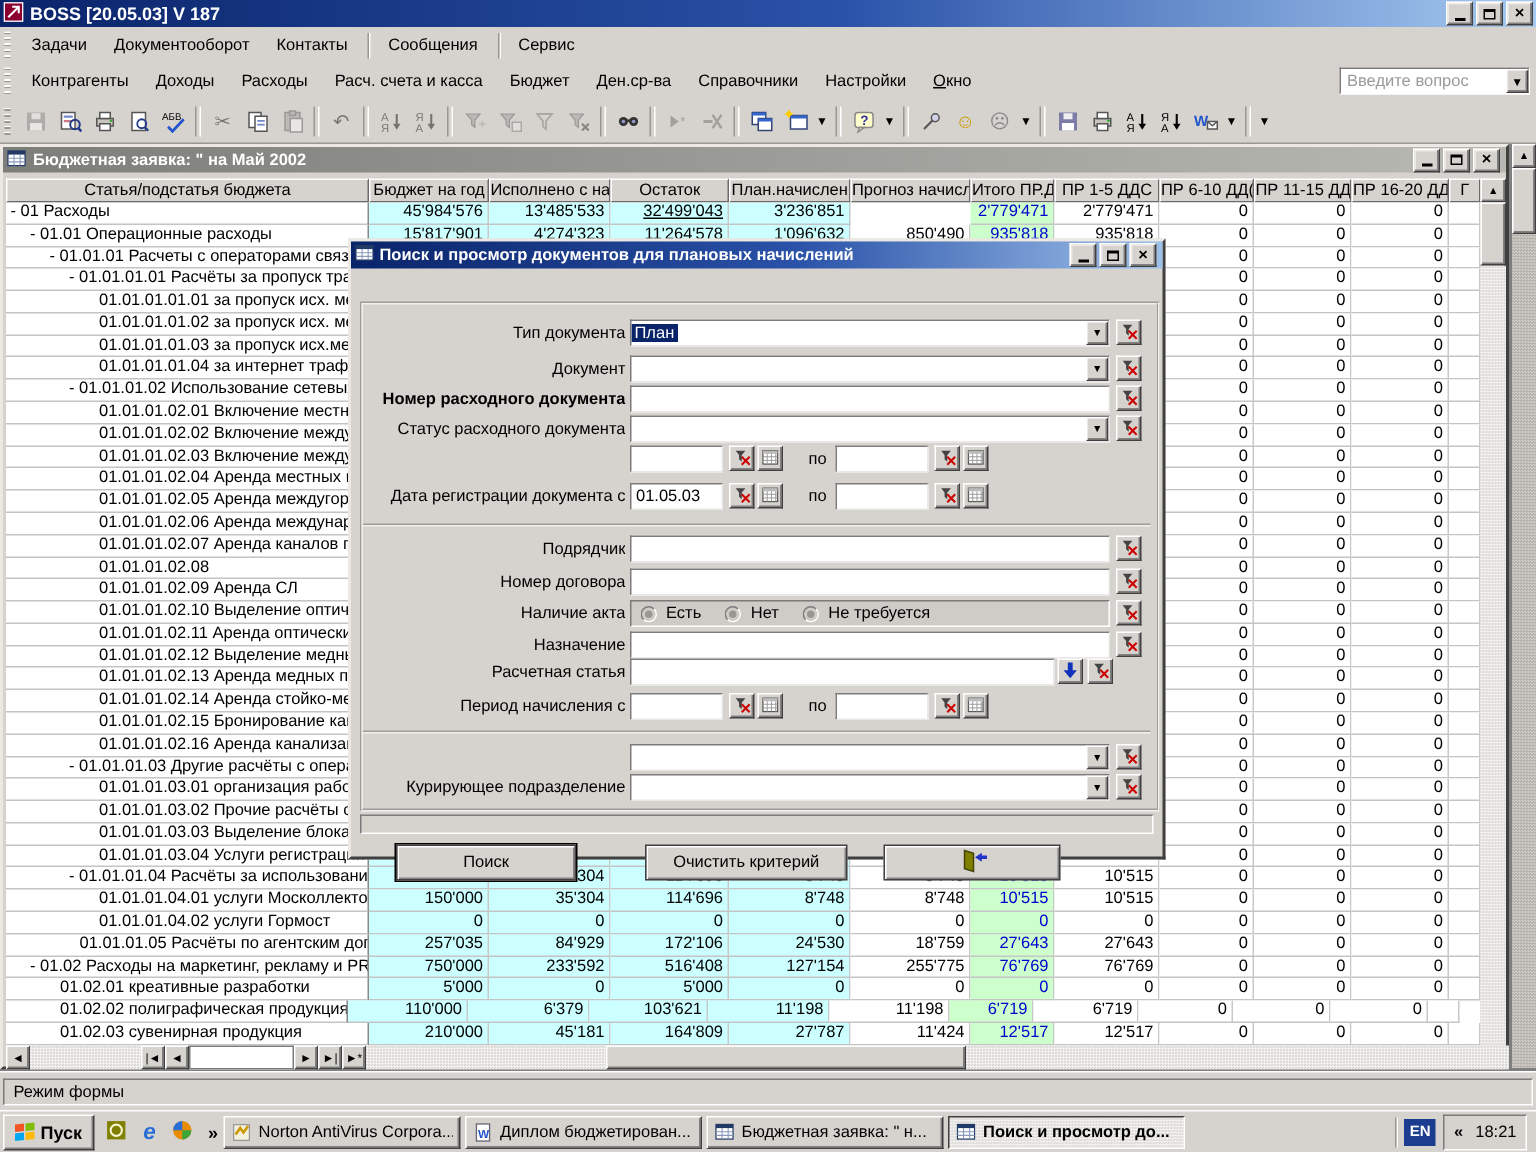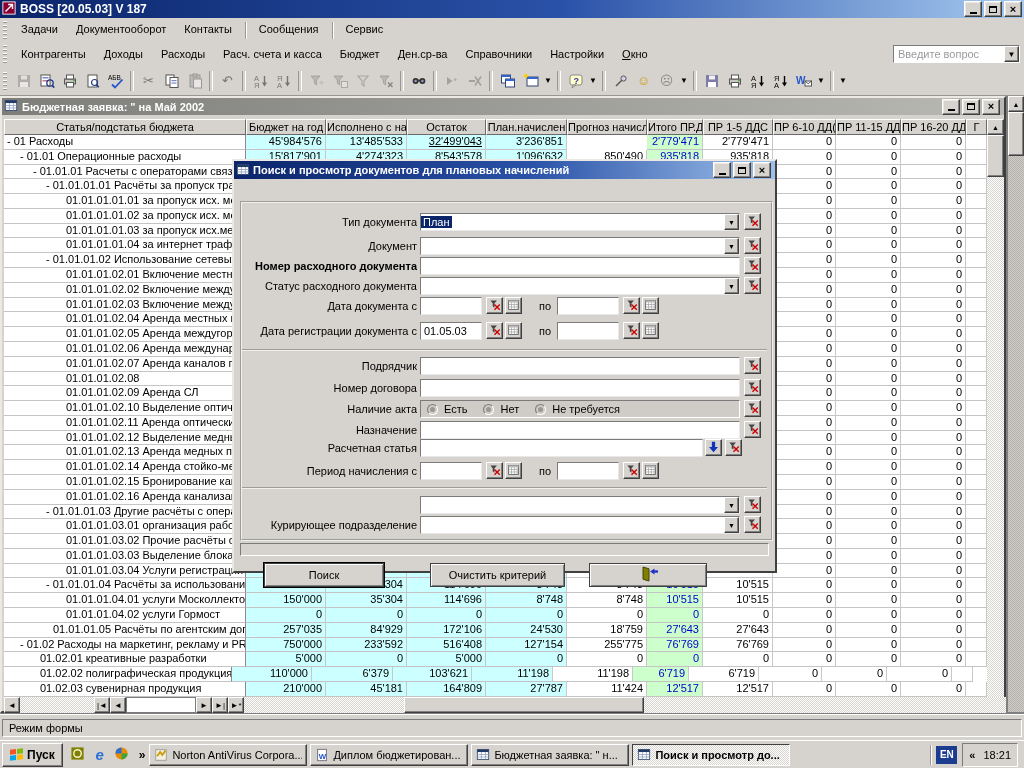--- a/index.html
+++ b/index.html
@@ -493,21 +493,21 @@
             <div class="gc num cW" style="width: 70px;">2'779'471</div>
             <div class="gc num cW" style="width: 63px;">0</div>
             <div class="gc num cW" style="width: 65px;">0</div>
             <div class="gc num cW" style="width: 65px;">0</div>
             <div class="gc cW" style="width: 21px;"></div>
           </div>
           <div class="grow">
             <div class="gc tree" style="width: 242px; padding-left: 16px;">- 01.01 Операционные расходы</div>
             <div class="gc num cC" style="width: 80px;">15'817'901</div>
             <div class="gc num cC" style="width: 81px;">4'274'323</div>
-            <div class="gc num cC" style="width: 79px;">8'543'578</div>
+            <div class="gc num cC" style="width: 79px;">11'264'578</div>
             <div class="gc num cC" style="width: 81px;">1'096'632</div>
             <div class="gc num cW" style="width: 80px;">850'490</div>
             <div class="gc num cG" style="width: 56px;">935'818</div>
             <div class="gc num cW" style="width: 70px;">935'818</div>
             <div class="gc num cW" style="width: 63px;">0</div>
             <div class="gc num cW" style="width: 65px;">0</div>
             <div class="gc num cW" style="width: 65px;">0</div>
             <div class="gc cW" style="width: 21px;"></div>
           </div>
           <div class="grow">
@@ -1119,21 +1119,20 @@
           <span class="tinput" style="left: 186px; top: 98px; width: 320px;">
             <span class="val"></span>
             <span class="combo-arrow" style="font-size: 7px;">▼</span>
           </span>
           <span class="mini" style="left: 510px; top: 98px;">
             <span class="ig"><svg width="13" height="13" viewBox="0 0 16 16">
                 <path d="M3 3h8l-3 3.6V12L5.8 10V6.6z" fill="#444"></path>
                 <path d="M8 8l6.5 6.5M14.5 8L8 14.5" stroke="#cc0000" stroke-width="1.7"></path>
               </svg></span>
           </span>
-          <span class="flabel" style="top: 118px;">Дата документа  с</span>
           <span class="tinput" style="left: 186px; top: 118px; width: 62px;">
             <span class="val"></span>
           </span>
           <span class="mini" style="left: 252px; top: 118px;">
             <span class="ig"><svg width="13" height="13" viewBox="0 0 16 16">
                 <path d="M3 3h8l-3 3.6V12L5.8 10V6.6z" fill="#444"></path>
                 <path d="M8 8l6.5 6.5M14.5 8L8 14.5" stroke="#cc0000" stroke-width="1.7"></path>
               </svg></span>
           </span>
           <span class="mini" style="left: 271px; top: 118px;">

